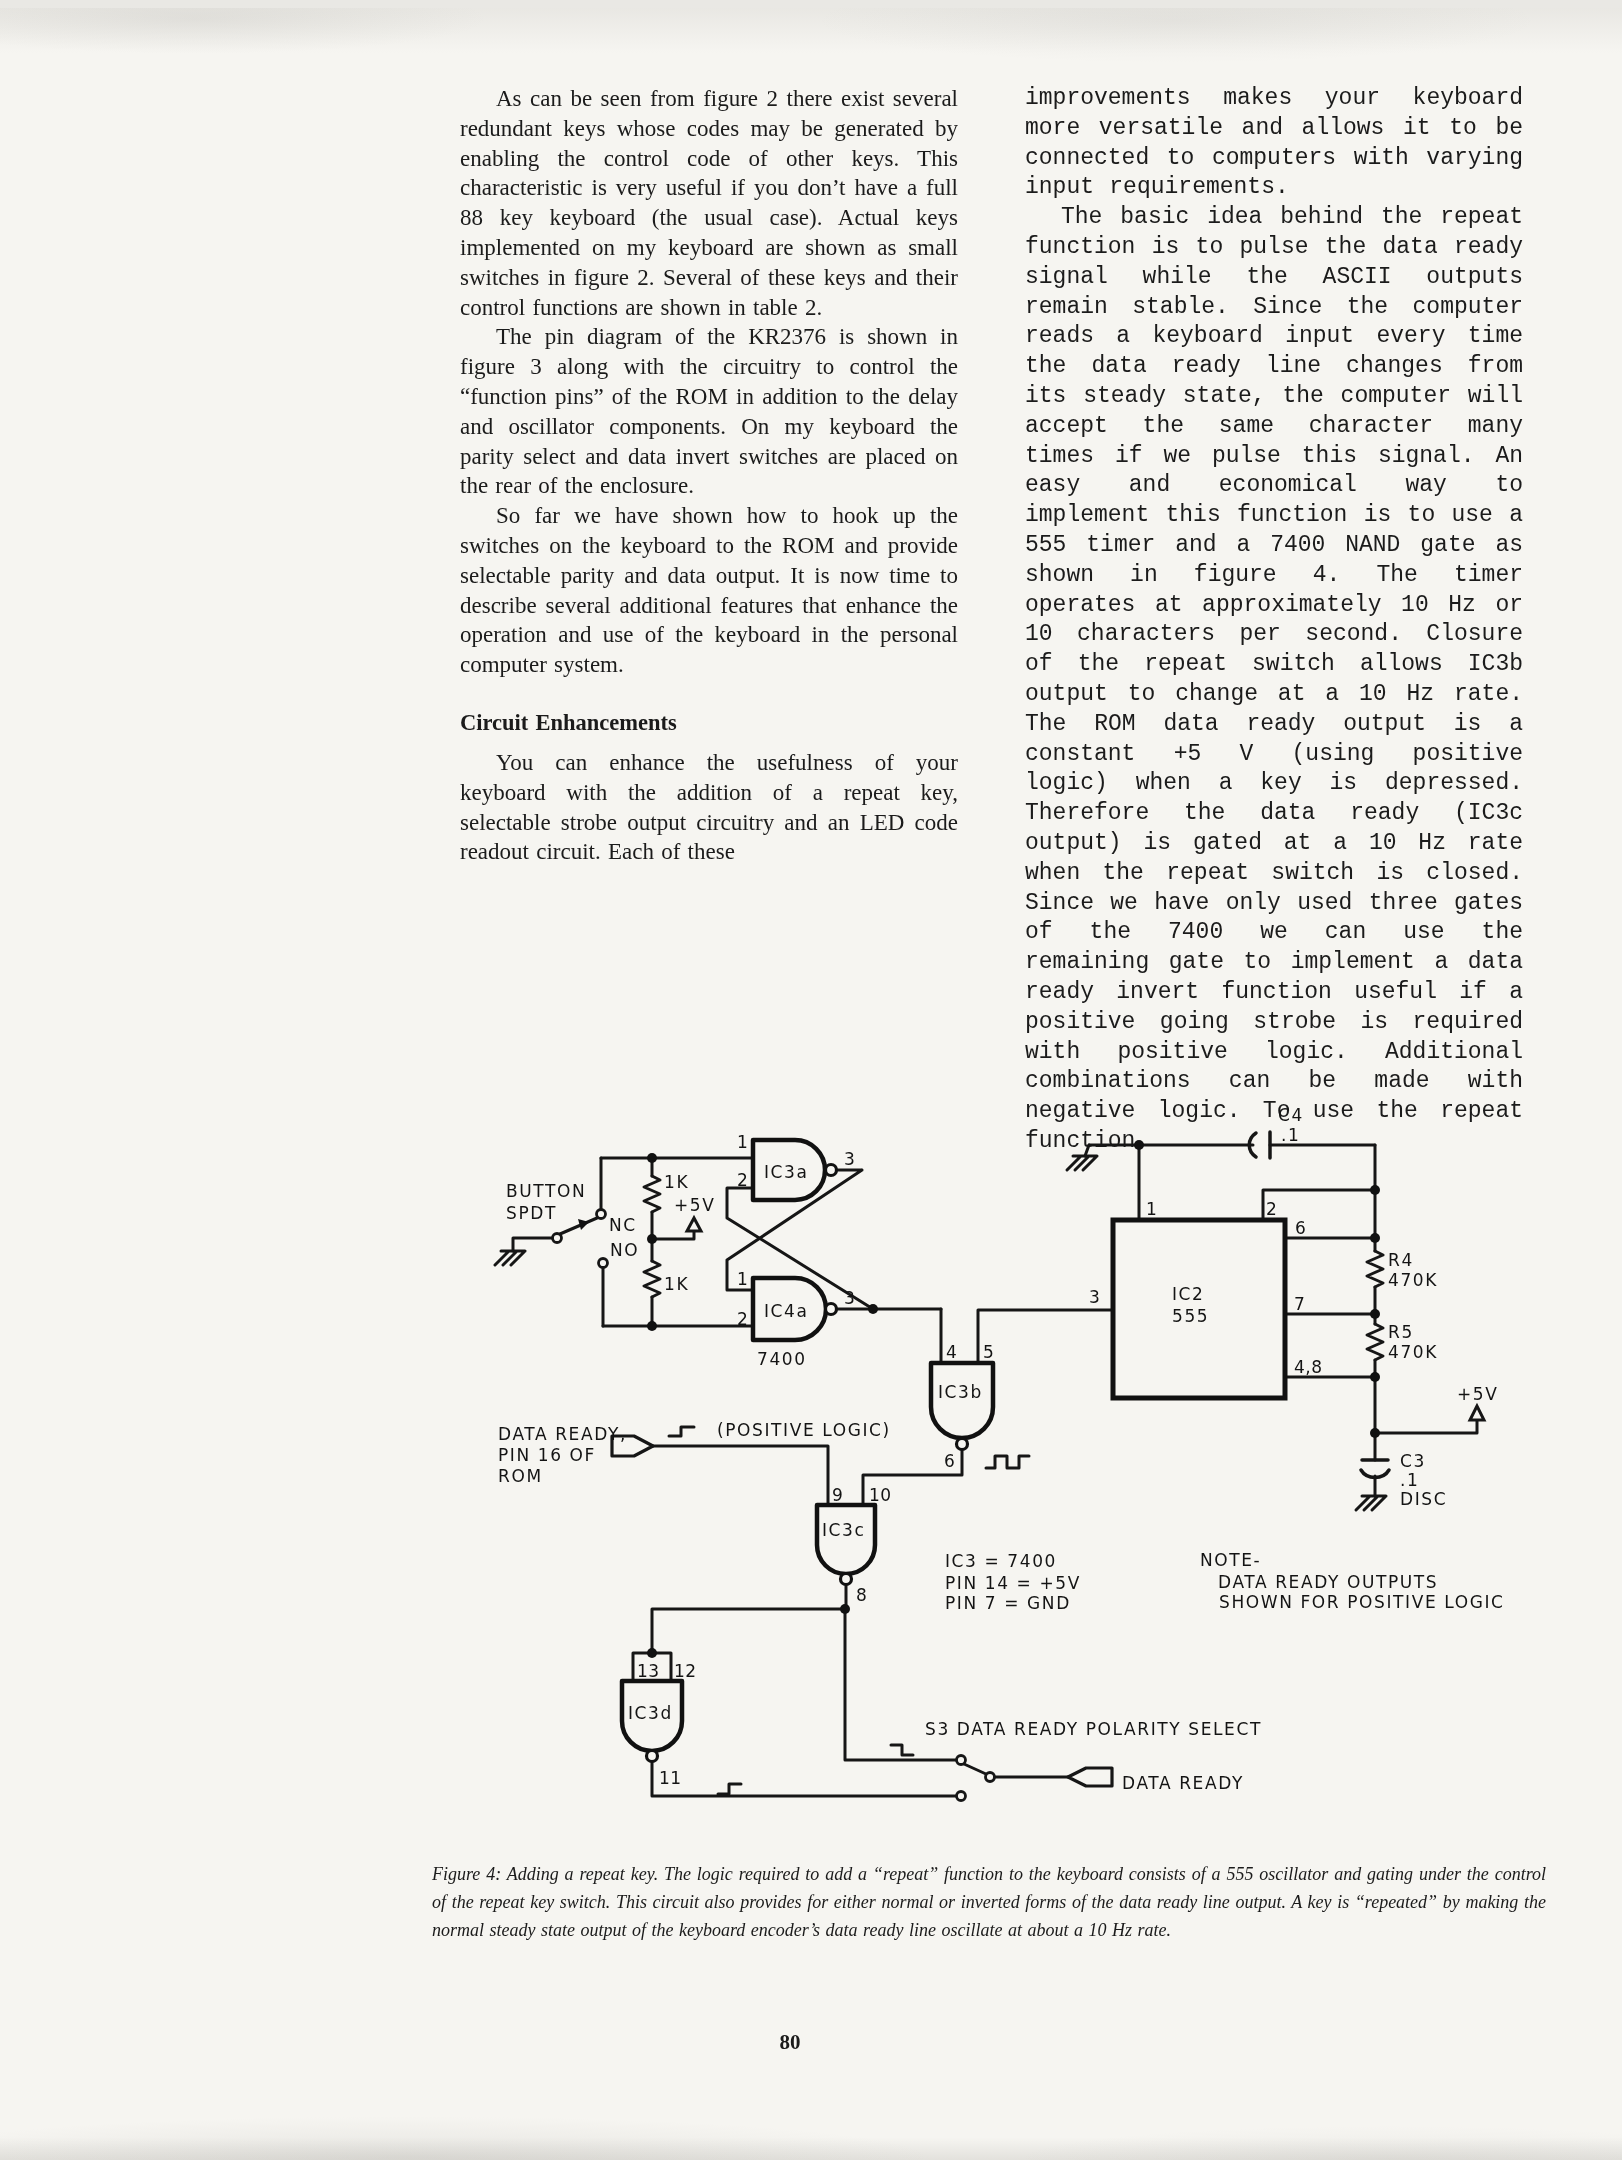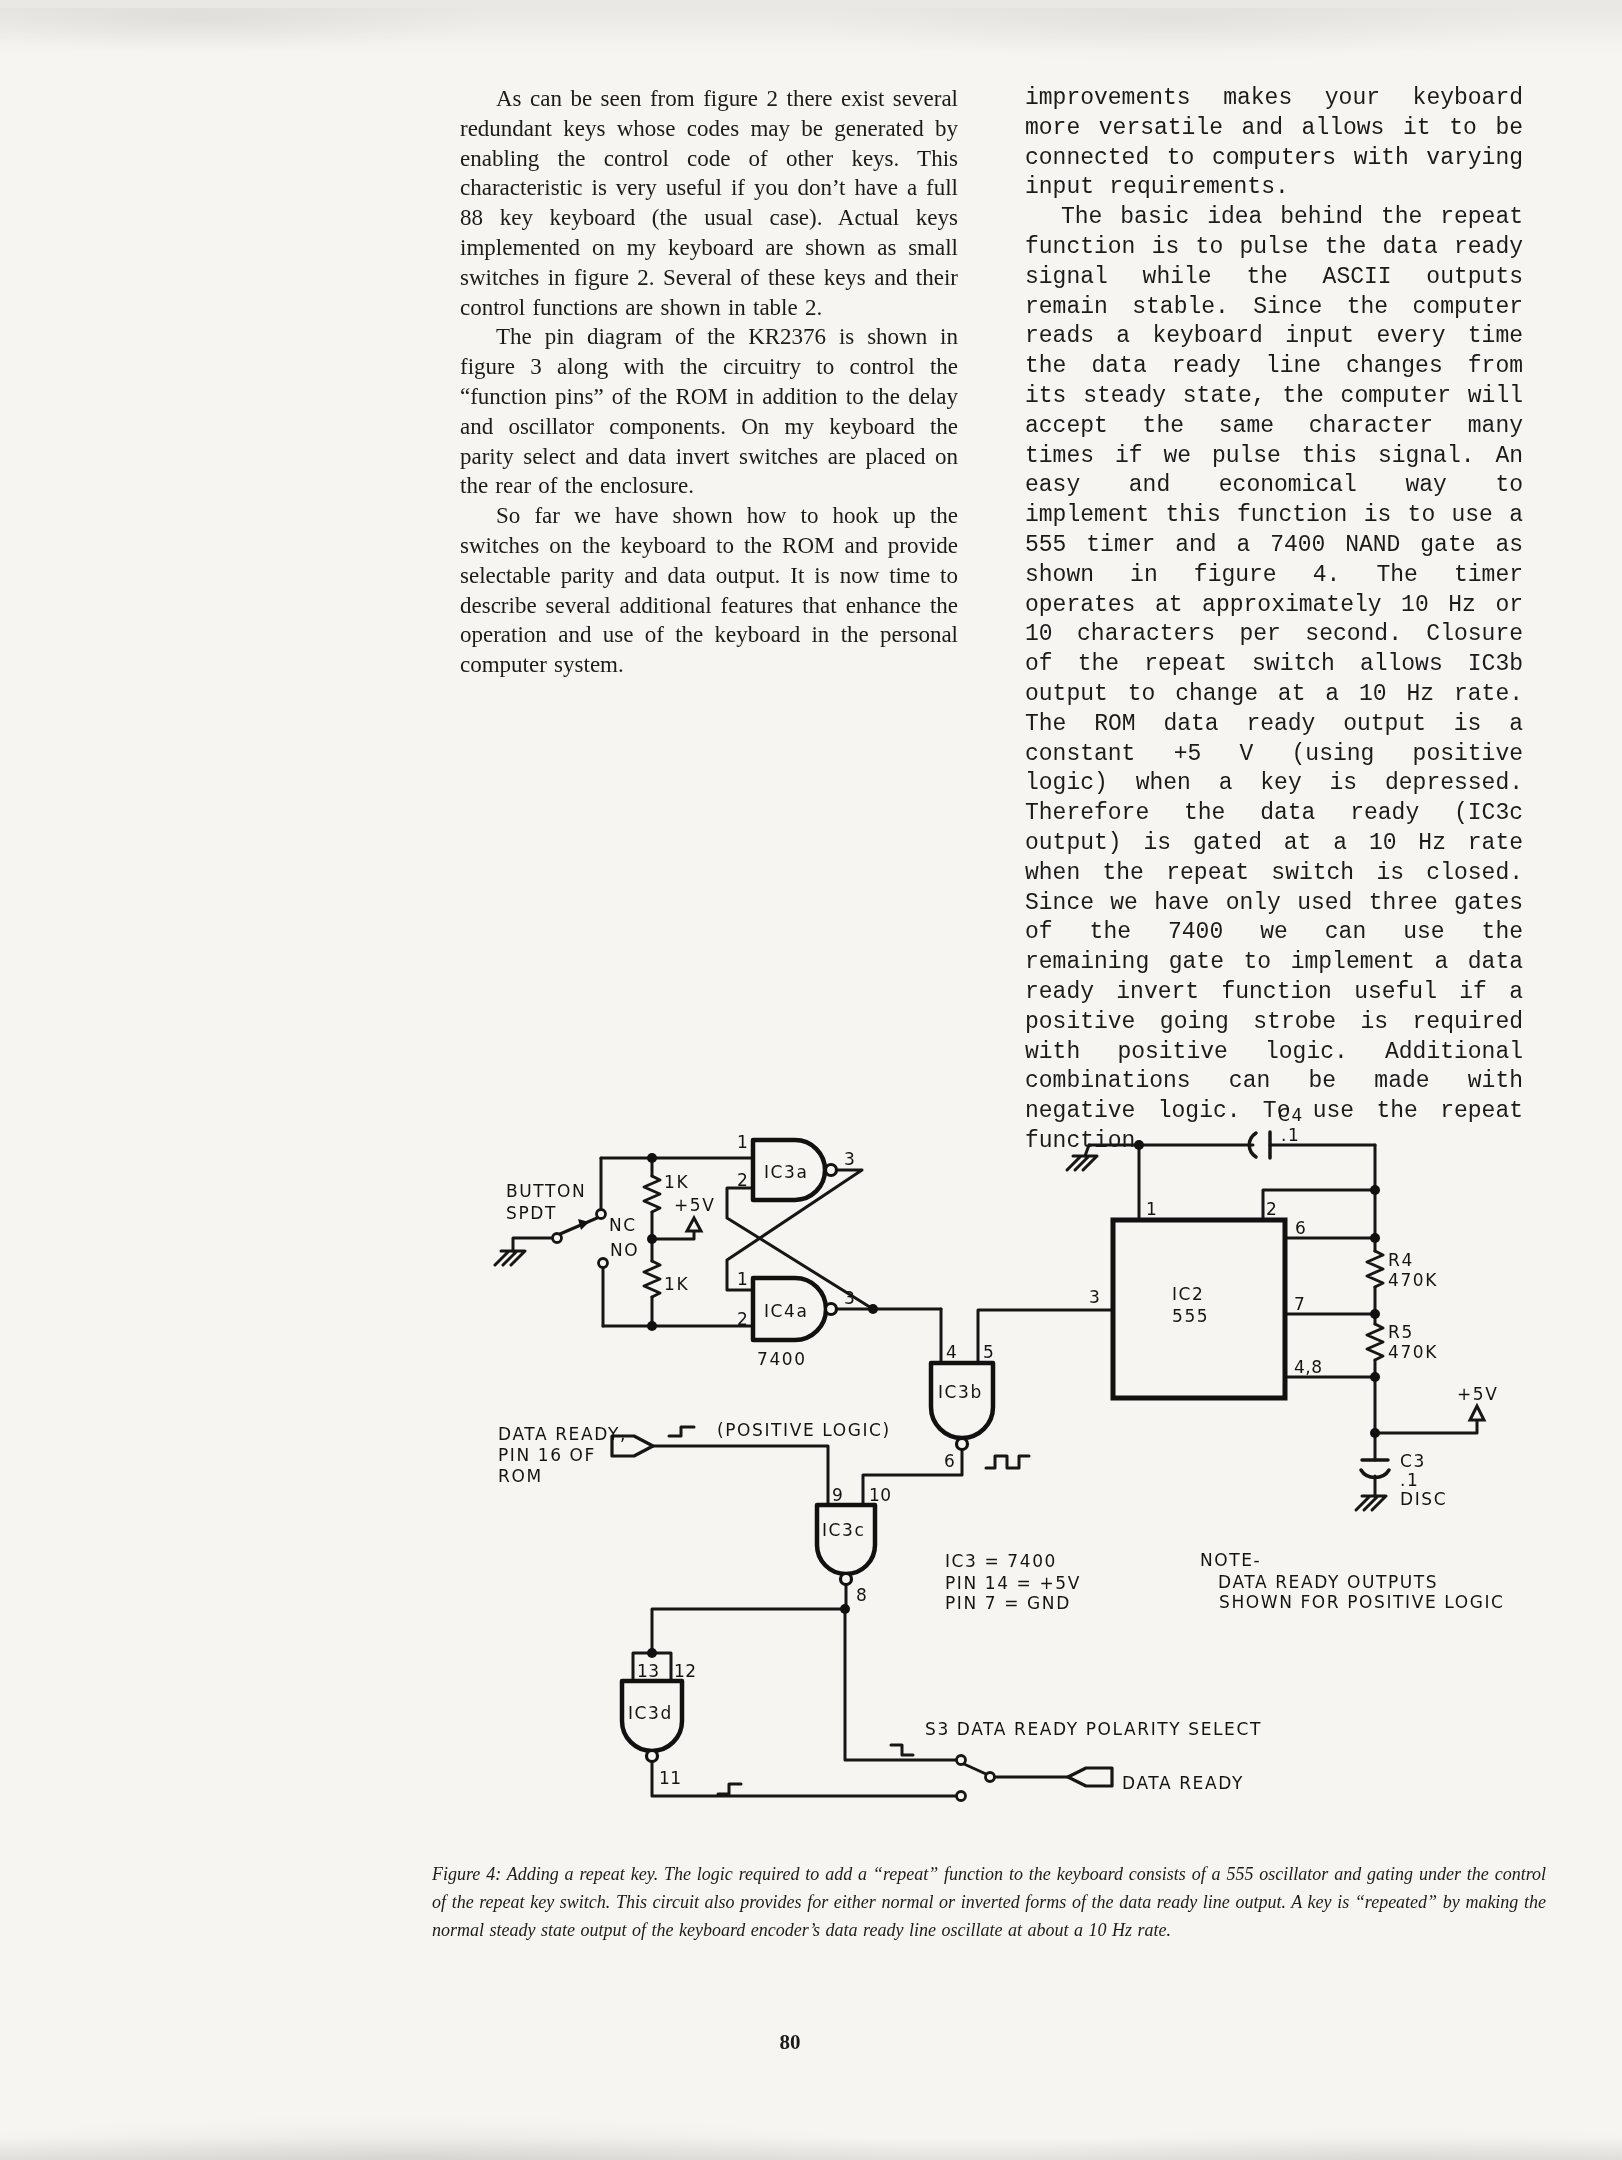--- a/index.html
+++ b/index.html
@@ -52,20 +52,22 @@
 
 <div class="page">
   <div class="scanedge-top"></div>
   <div class="scanedge-bottom"></div>
   <div class="blotch"></div>
 
   <div class="col" id="col-left">
     <p>As can be seen from figure 2 there exist several redundant keys whose codes may be generated by enabling the control code of other keys. This characteristic is very useful if you don’t have a full 88 key keyboard (the usual case). Actual keys implemented on my keyboard are shown as small switches in figure 2. Several of these keys and their control functions are shown in table 2.</p>
     <p>The pin diagram of the KR2376 is shown in figure 3 along with the circuitry to control the “function pins” of the ROM in addition to the delay and oscillator components. On my keyboard the parity select and data invert switches are placed on the rear of the enclosure.</p>
     <p>So far we have shown how to hook up the switches on the keyboard to the ROM and provide selectable parity and data output. It is now time to describe several additional features that enhance the operation and use of the keyboard in the personal computer system.</p>
+    <h3>Circuit Enhancements</h3>
+    <p>You can enhance the usefulness of your keyboard with the addition of a repeat key, selectable strobe output circuitry and an LED code readout circuit. Each of these</p>
   </div>
 
   <div class="col" id="col-right">
     <p class="noindent">improvements makes your keyboard more versatile and allows it to be connected to computers with varying input requirements.</p>
     <p>The basic idea behind the repeat function is to pulse the data ready signal while the ASCII outputs remain stable. Since the computer reads a keyboard input every time the data ready line changes from its steady state, the computer will accept the same character many times if we pulse this signal. An easy and economical way to implement this function is to use a 555 timer and a 7400 NAND gate as shown in figure 4. The timer operates at approximately 10 Hz or 10 characters per second. Closure of the repeat switch allows IC3b output to change at a 10 Hz rate. The ROM data ready output is a constant +5 V (using positive logic) when a key is depressed. Therefore the data ready (IC3c output) is gated at a 10 Hz rate when the repeat switch is closed. Since we have only used three gates of the 7400 we can use the remaining gate to implement a data ready invert function useful if a positive going strobe is required with positive logic. Additional combinations can be made with negative logic. To use the repeat function</p>
   </div>
 
   <div class="fig">
     <svg width="1140" height="780" viewBox="440 1040 1140 780">
 

